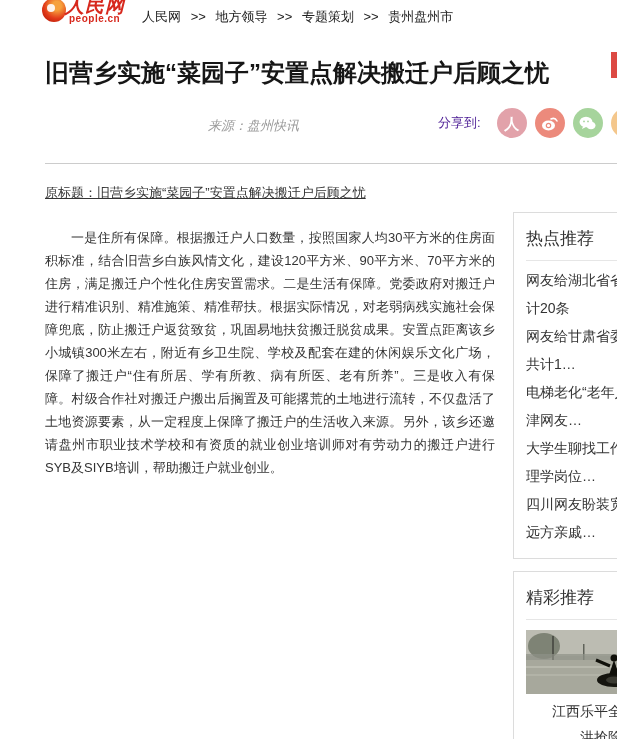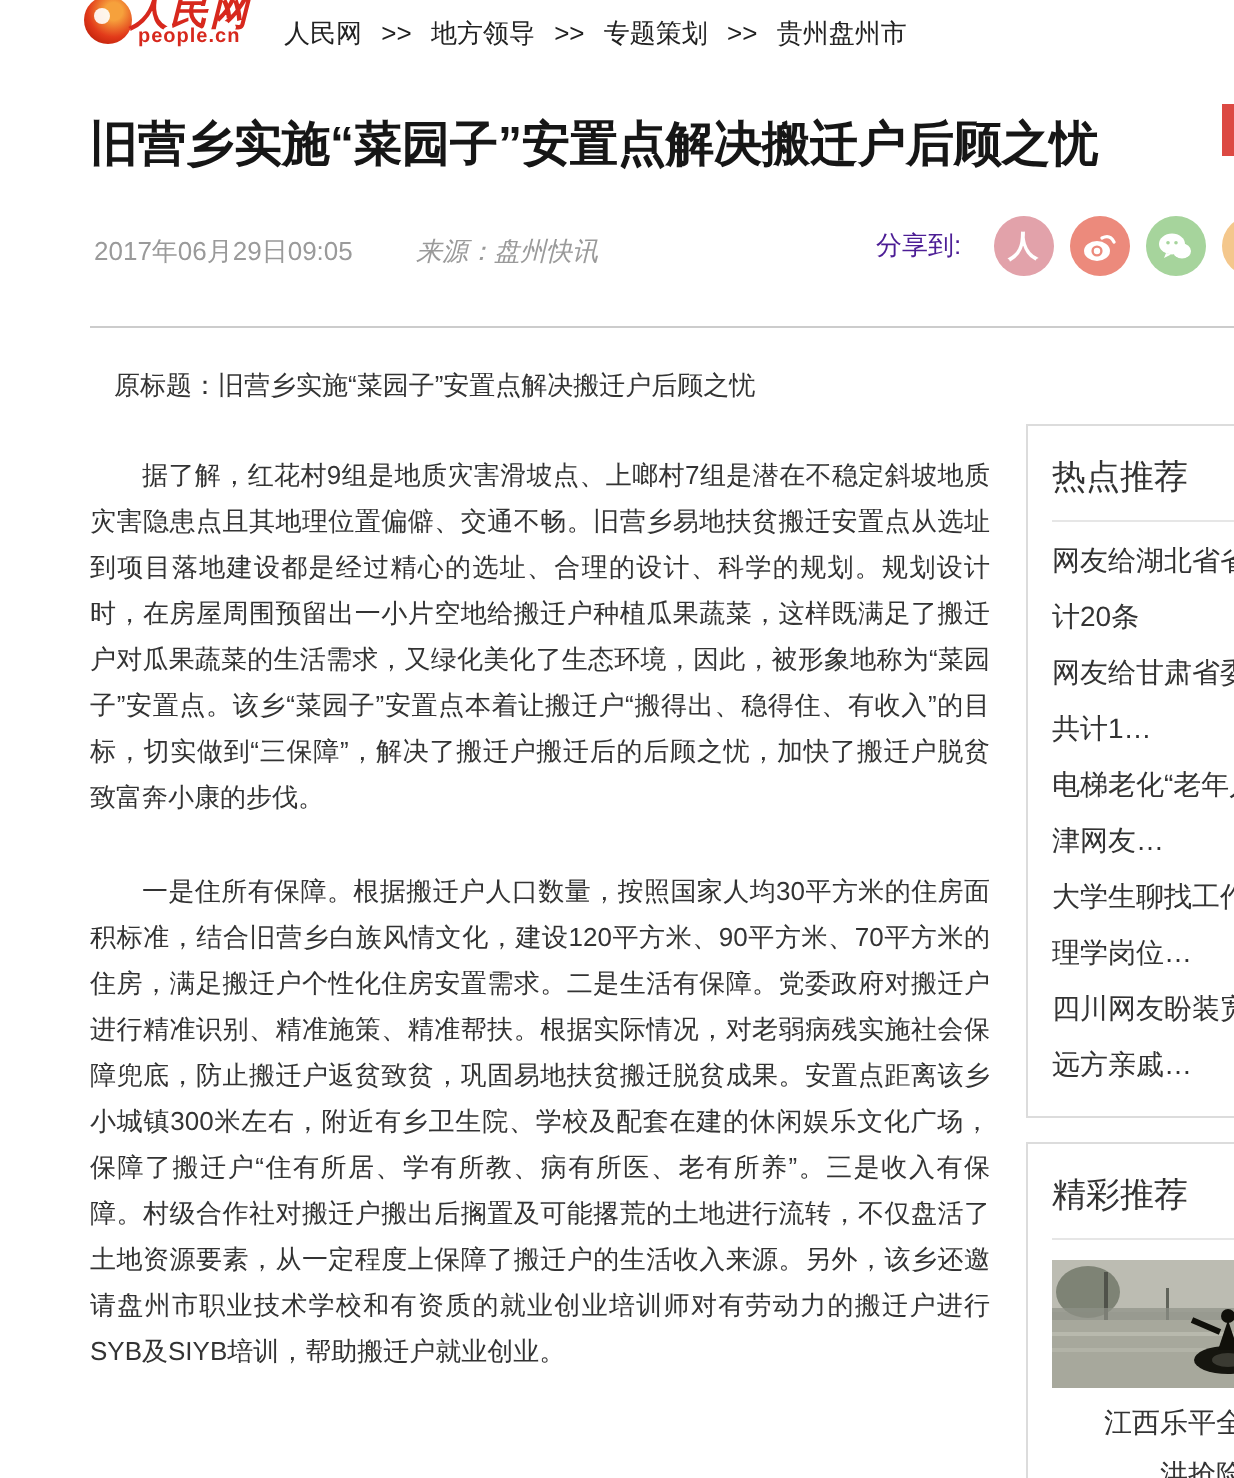--- a/index.html
+++ b/index.html
@@ -32,21 +32,21 @@
   .share{position:absolute;left:393px;top:1px;display:flex;align-items:center;}
   .share-label{font-size:13px;color:#4c1d95;margin-right:16px;}
   .share-icon{width:30px;height:30px;border-radius:50%;margin-right:8px;display:flex;align-items:center;
               justify-content:center;color:#fff;cursor:pointer;flex:0 0 auto;}
   .share-icon .glyph{font-size:15px;line-height:1;font-weight:bold;}
 
   .divider{margin:24px 0 0 45px;width:868px;border-top:1px solid #cccccc;}
 
   
   .main{width:450px;margin-left:45px;color:#333;}
-  .orig-title{margin:20px 12px 0;font-size:13px;color:#333;}
+  .orig-title{margin:20px 0 0;font-size:13px;color:#333;text-decoration:underline;}
   .main p.body{margin:24px 0 0;font-size:13px;line-height:23px;text-indent:2em;text-align:justify;}
 
   
   .sidebar{position:absolute;left:513px;top:212px;width:176px;}
   .side-box{border:1px solid #dcdcdc;background:#fff;padding:10px 12px 12px;}
   .side-title{font-size:17px;color:#333;font-weight:400;margin:2px 0 0;padding:2px 0 10px;
               border-bottom:1px solid #e6e6e6;}
   .hot-list{margin-top:5px;}
   .hot-item{cursor:pointer;}
   .hot-line{font-size:14px;color:#333;line-height:28px;white-space:nowrap;}
@@ -75,21 +75,20 @@
         <span class="crumb">专题策划</span>
         <span class="sep">&gt;&gt;</span>
         <span class="crumb">贵州盘州市</span>
       </div>
     </div>
 
     <h1 class="title">旧营乡实施“菜园子”安置点解决搬迁户后顾之忧</h1>
     <div class="red-fragment"></div>
 
     <div class="meta">
-      <span class="meta-date">2017年06月29日09:05</span>
       <span class="meta-source">来源：盘州快讯</span>
       <div class="share">
         <span class="share-label">分享到:</span>
         <div class="share-icon" style="background: rgb(226, 162, 170);">
           <span class="glyph">人</span>
         </div>
         <div class="share-icon" style="background: rgb(236, 138, 124);">
           <span style="display:flex">
             <svg width="17" height="15" viewBox="0 0 17 15">
                 <ellipse cx="7.5" cy="9.5" rx="6.5" ry="5" fill="#fff"></ellipse>
@@ -112,21 +111,20 @@
         <div class="share-icon" style="background: rgb(244, 199, 140);">
           
         </div>
       </div>
     </div>
 
     <div class="divider"></div>
 
     <div class="main">
       <p class="orig-title">原标题：旧营乡实施“菜园子”安置点解决搬迁户后顾之忧</p>
-      <p class="body">据了解，红花村9组是地质灾害滑坡点、上啷村7组是潜在不稳定斜坡地质灾害隐患点且其地理位置偏僻、交通不畅。旧营乡易地扶贫搬迁安置点从选址到项目落地建设都是经过精心的选址、合理的设计、科学的规划。规划设计时，在房屋周围预留出一小片空地给搬迁户种植瓜果蔬菜，这样既满足了搬迁户对瓜果蔬菜的生活需求，又绿化美化了生态环境，因此，被形象地称为“菜园子”安置点。该乡“菜园子”安置点本着让搬迁户“搬得出、稳得住、有收入”的目标，切实做到“三保障”，解决了搬迁户搬迁后的后顾之忧，加快了搬迁户脱贫致富奔小康的步伐。</p>
       <p class="body">一是住所有保障。根据搬迁户人口数量，按照国家人均30平方米的住房面积标准，结合旧营乡白族风情文化，建设120平方米、90平方米、70平方米的住房，满足搬迁户个性化住房安置需求。二是生活有保障。党委政府对搬迁户进行精准识别、精准施策、精准帮扶。根据实际情况，对老弱病残实施社会保障兜底，防止搬迁户返贫致贫，巩固易地扶贫搬迁脱贫成果。安置点距离该乡小城镇300米左右，附近有乡卫生院、学校及配套在建的休闲娱乐文化广场，保障了搬迁户“住有所居、学有所教、病有所医、老有所养”。三是收入有保障。村级合作社对搬迁户搬出后搁置及可能撂荒的土地进行流转，不仅盘活了土地资源要素，从一定程度上保障了搬迁户的生活收入来源。另外，该乡还邀请盘州市职业技术学校和有资质的就业创业培训师对有劳动力的搬迁户进行SYB及SIYB培训，帮助搬迁户就业创业。</p>
 
     </div>
 
     <div class="sidebar">
 
       <div class="side-box">
         <div class="side-title">热点推荐</div>
         <div class="hot-list">
           <div class="hot-item">

